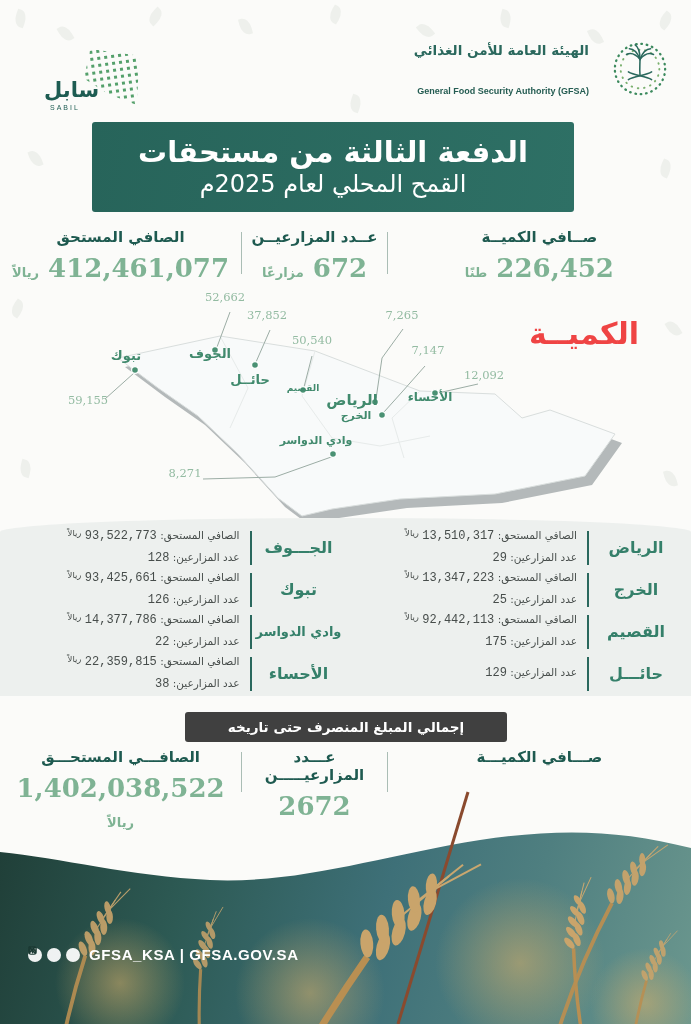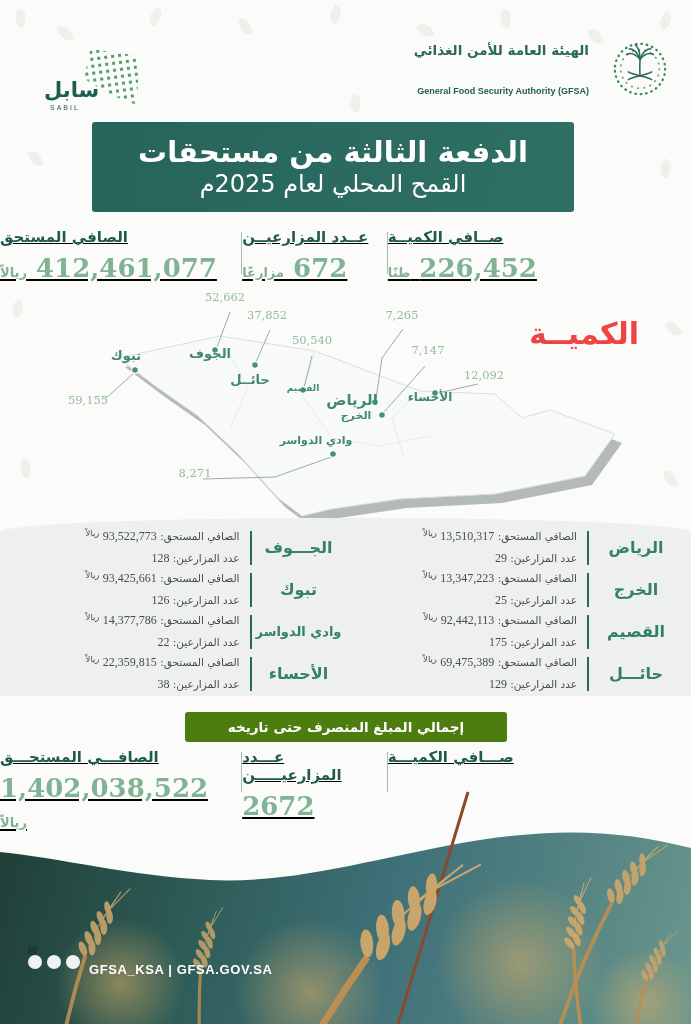--- a/index.html
+++ b/index.html
@@ -22,21 +22,21 @@
   
   .banner{position:absolute;left:92px;top:122px;width:482px;height:90px;border-radius:3px;
       background:linear-gradient(100deg,#27645a,#2e7065);color:#fff;text-align:center;
       display:flex;flex-direction:column;justify-content:center;z-index:2;direction:rtl;}
   .banner-l1{font-weight:bold;font-size:29px;line-height:1.2;}
   .banner-l2{font-size:24px;line-height:1.25;}
   
   .stats{position:absolute;left:0;right:0;display:flex;direction:rtl;z-index:2;}
   .stats.top{top:224px;height:62px;}
   .stats.bottom{top:744px;height:60px;}
-  .stat{text-align:left;padding-top:4px;text-decoration:underline;}
+  .stat{text-align:center;padding-top:4px;}
   .s-qty{width:44%;} .s-farm{width:21%;} .s-due{width:35%;}
   .sdiv{width:1px;background:#aabdb5;margin:8px 0 12px;}
   .slabel{font-weight:bold;font-size:15px;color:#1e5a50;}
   .svalue{direction:rtl;font-family:"DejaVu Serif",serif;font-weight:bold;font-size:26px;color:#7fb394;margin-top:7px;}
   .sunit{font-family:"DejaVu Sans",sans-serif;font-weight:bold;font-size:13px;}
   
   .mapsec{position:absolute;left:0;top:288px;width:691px;height:230px;z-index:1;}
   .map-title{position:absolute;right:52px;top:28px;font-weight:bold;font-size:30px;color:#ef4444;direction:rtl;}
   .mval{position:absolute;transform:translateX(-50%);font-family:"DejaVu Serif",serif;
         font-size:11.5px;color:#93bba2;white-space:nowrap;}
@@ -46,35 +46,35 @@
   .band{position:absolute;left:0;top:518px;width:691px;height:178px;background:#edf0ee;
         border-radius:50% 50% 0 0/14px;z-index:1;}
   .cols{position:absolute;left:0;top:10px;right:0;display:flex;direction:rtl;padding:0 8px;}
   .col{width:50%;}
   .trow{display:flex;direction:rtl;align-items:center;height:40px;margin-bottom:2px;}
   .rname{width:94px;text-align:center;font-weight:bold;font-size:16px;color:#35806a;line-height:1.1;}
   .rname.small{font-size:13px;}
   .rdiv{width:2px;height:34px;background:#2a685d;flex:none;}
   .rdetails{flex:1;padding-right:10px;text-align:right;direction:rtl;font-size:10.5px;
         color:#474d4b;line-height:1.8;white-space:nowrap;}
-  .num{font-family:Liberation Serif, serif;font-size:12px;}
+  .num{font-family:Liberation Mono, monospace;font-size:12px;}
   .riyal{font-size:8.5px;vertical-align:top;}
   
   .total-banner{position:absolute;left:185px;top:712px;width:322px;height:30px;border-radius:3px;
-        background:#4d7c0f;color:#fff;font-weight:bold;font-size:13.5px;display:flex;
+        background:#404040;color:#fff;font-weight:bold;font-size:13.5px;display:flex;
         align-items:center;justify-content:center;direction:rtl;z-index:2;}
   
   .photo{position:absolute;left:0;top:788px;width:691px;height:236px;
         background:linear-gradient(105deg,#1f3d36,#2d5a54 28%,#3e7078 55%,#4f7f80 75%,#6b978e);}
   .photo svg{position:absolute;left:0;top:0;}
   .social{position:absolute;left:28px;top:158px;display:flex;align-items:center;gap:5px;z-index:5;}
   .sicon{width:14px;height:14px;border-radius:50%;background:rgba(255,255,255,.93);
         display:flex;align-items:center;justify-content:center;}
-  .shandle{margin-left:4px;color:#fff;font-weight:bold;font-size:13px;letter-spacing:.6px;
-        font-family:"Liberation Sans",sans-serif;margin-top:16px;}
+  .shandle{margin-left:4px;color:#fff;font-weight:bold;font-size:15px;letter-spacing:.6px;
+        font-family:"Liberation Sans",sans-serif;}
 </style>
 </head>
 <body>
 
 <div class="page">
     <div class="leaf" style="left: 350px; top: 95px; transform: rotate(20deg);"></div>
     <div class="leaf" style="left: 665px; top: 470px; transform: rotate(-15deg);"></div>
     <div class="leaf" style="left: 20px; top: 460px; transform: rotate(15deg);"></div>
     <div class="leaf" style="left: 668px; top: 320px; transform: rotate(-30deg);"></div>
     <div class="leaf" style="left: 12px; top: 300px; transform: rotate(35deg);"></div>
@@ -172,21 +172,21 @@
         <circle cx="263" cy="158" r="3.4"></circle>
       </g>
     </svg>
     <div class="mval" style="left:225px;top:2px">52,662</div>
     <div class="mval" style="left:267px;top:20px">37,852</div>
     <div class="mval" style="left:312px;top:45px">50,540</div>
     <div class="mval" style="left:88px;top:105px">59,155</div>
     <div class="mval" style="left:402px;top:20px">7,265</div>
     <div class="mval" style="left:428px;top:55px">7,147</div>
     <div class="mval" style="left:484px;top:80px">12,092</div>
-    <div class="mval" style="left:195px;top:178px">8,271</div>
+    <div class="mval" style="left:185px;top:178px">8,271</div>
     <div class="mreg" style="left:210px;top:58px">الجوف</div>
     <div class="mreg" style="left:250px;top:84px">حائــل</div>
     <div class="mreg" style="left:303px;top:95px;font-size:9px">القصيم</div>
     <div class="mreg" style="left:126px;top:60px">تبوك</div>
     <div class="mreg" style="left:352px;top:103px;font-size:15px">الرياض</div>
     <div class="mreg" style="left:356px;top:121px;font-size:11px">الخرج</div>
     <div class="mreg" style="left:430px;top:102px;font-size:12px">الأحساء</div>
     <div class="mreg" style="left:316px;top:146px;font-size:11px">وادي الدواسر</div>
   </div>
 
@@ -214,21 +214,20 @@
           <div class="rdiv"></div>
           <div class="rdetails">
             <div><span>الصافي المستحق:</span> <span class="num">92,442,113</span> <span class="riyal">ريالاً</span></div>
             <div><span>عدد المزارعين:</span> <span class="num">175</span></div>
           </div>
         </div>
         <div class="trow">
           <div class="rname">حائـــل</div>
           <div class="rdiv"></div>
           <div class="rdetails">
-            <div><span>الصافي المستحق:</span> <span class="num">69,475,389</span> <span class="riyal">ريالاً</span></div>
             <div><span>عدد المزارعين:</span> <span class="num">129</span></div>
           </div>
         </div>
       </div>
       <div class="col">
         <div class="trow">
           <div class="rname">الجـــوف</div>
           <div class="rdiv"></div>
           <div class="rdetails">
             <div><span>الصافي المستحق:</span> <span class="num">93,522,773</span> <span class="riyal">ريالاً</span></div>

